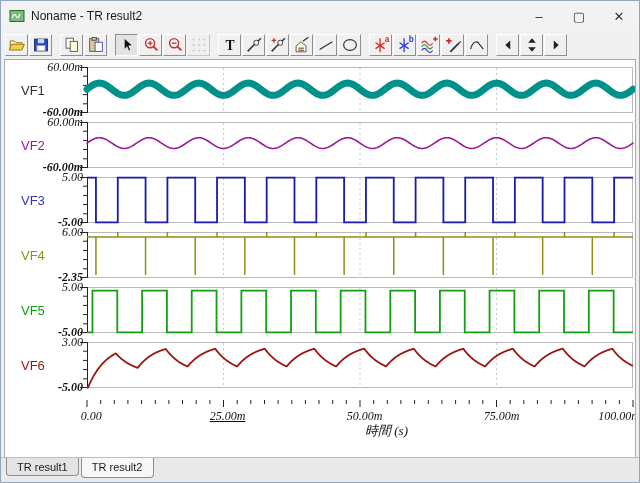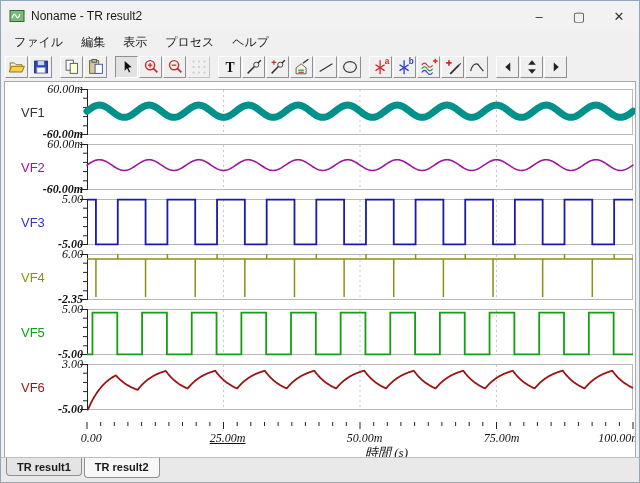--- a/index.html
+++ b/index.html
@@ -37,21 +37,21 @@
   .xlabels{position:relative;height:14px;margin-left:82px;width:548px;
            font:italic 12px "Liberation Serif",serif;color:#101010;}
   .xlabels span{position:absolute;top:1px;white-space:nowrap;}
   .xtitle{position:relative;height:15px;margin-left:82px;width:548px;
           font:italic 13px "Liberation Serif",serif;color:#101010;}
   .xtitle span{position:absolute;left:calc(50% + 4px);top:0;white-space:nowrap;}
   
   .tabbar{height:24px;flex:none;background:#e9e9e9;border-top:1px solid #bdbdbd;display:flex;
           align-items:flex-start;padding-left:5px;}
   .tab{font-size:11px;color:#1a1a1a;padding:3px 10px 2px 10px;margin-right:2px;
-       border:1px solid #8f8f8f;border-top:none;border-radius:0 0 4px 4px;background:#e4e4e4;font-weight:bold;}
+       border:1px solid #8f8f8f;border-top:none;border-radius:0 0 4px 4px;background:#e4e4e4;}
   .tab.active{background:#f7f7f7;padding-bottom:4px;}
 </style>
 </head>
 <body>
 
 <div class="window">
 
   <div class="titlebar">
     <span class="appicon">
       <svg width="16" height="16" viewBox="0 0 16 16">
@@ -59,27 +59,20 @@
         <path d="M3 10 q2 -6 4 -2 t4 -2" stroke="#ffffff" fill="none" stroke-width="1.2"></path>
       </svg>
     </span>
     <span class="title-text">Noname - TR result2</span>
     <span class="tb-spacer"></span>
     <span class="winbtn">–</span>
     <span class="winbtn">▢</span>
     <span class="winbtn">✕</span>
   </div>
 
-  <div class="menubar" id="menubar">
-      <span class="menu-item">ファイル</span>
-      <span class="menu-item">編集</span>
-      <span class="menu-item">表示</span>
-      <span class="menu-item">プロセス</span>
-      <span class="menu-item">ヘルプ</span>
-    </div>
 
   <div class="toolbar" id="toolbar">
       <span class="tbtn">
         <span>
           <svg width="20" height="20" viewBox="0 0 22 22">
             <path d="M3.5 16 V6.5 h4.5 l2 2 h6.5 v2.5" fill="#fdf3c9" stroke="#8a6d00"></path>
             <path d="M2.5 16.5 l2.6-6.3 h14 l-2.6 6.3 z" fill="#f3d24b" stroke="#8a6d00"></path>
           </svg>
         </span>
       </span>

